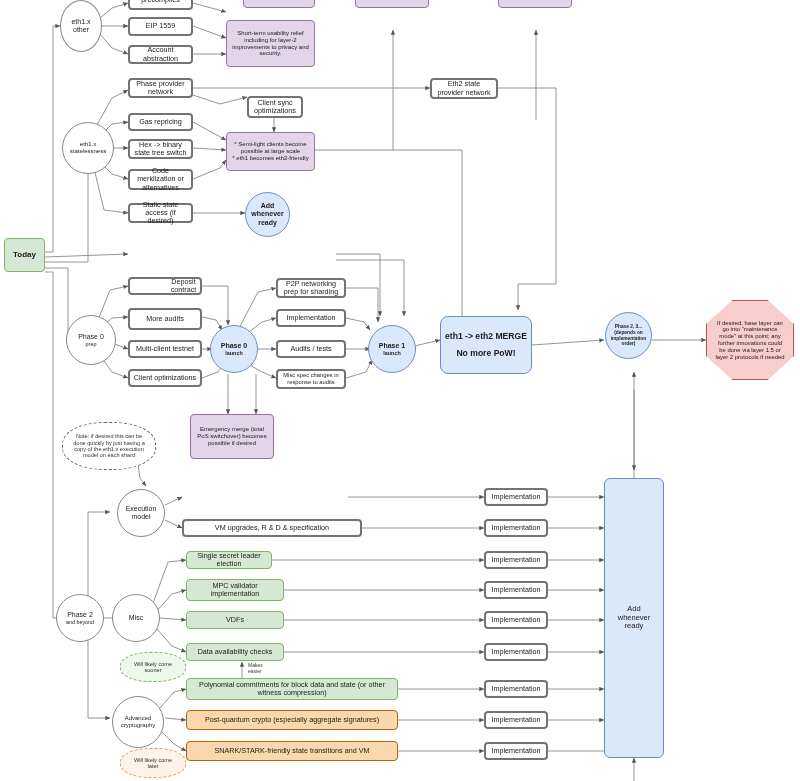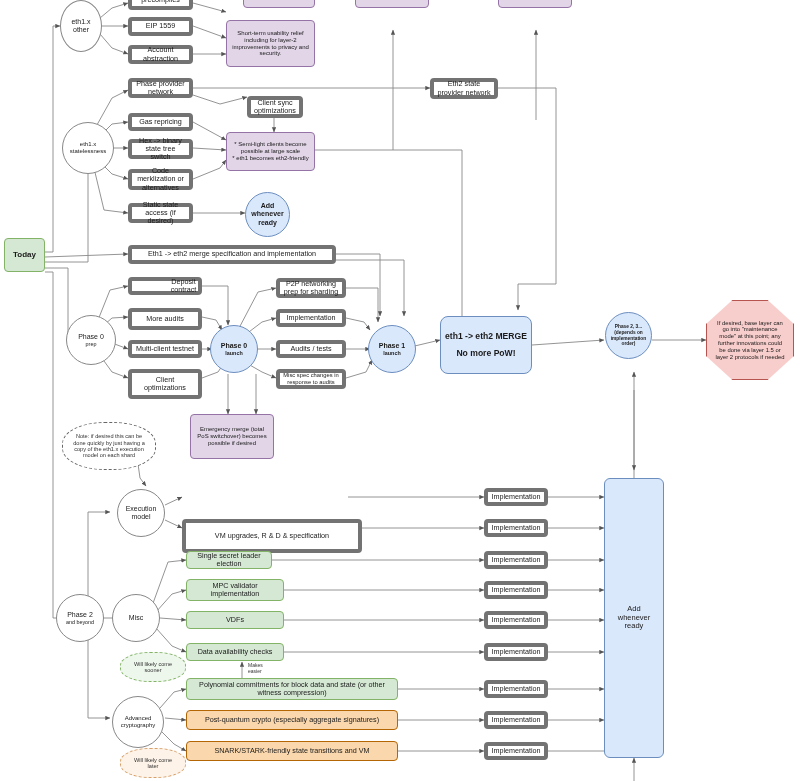--- a/index.html
+++ b/index.html
@@ -4,21 +4,21 @@
 <style>
   html,body{margin:0;padding:0;background:#ffffff;}
   body{font-family:"Liberation Sans","DejaVu Sans",sans-serif;}
   #canvas{position:relative;width:800px;height:781px;overflow:hidden;background:#fff;}
   #edges{position:absolute;left:0;top:0;width:800px;height:781px;pointer-events:none;}
 
   .node{position:absolute;box-sizing:border-box;display:flex;align-items:center;
         justify-content:center;text-align:center;line-height:1.15;
         color:#1a1a1a;padding:2px 3px;}
 
-  .rect{border:4px solid #737373;border-radius:4px;background:#fff;font-size:7.2px;}
+  .rect{border:2px solid #737373;border-radius:4px;background:#fff;font-size:7.2px;}
   .circle{border:1px solid #888;border-radius:50%;background:#fff;font-size:7px;flex-direction:column;}
   .circle b{font-weight:400;}
 
   .green{background:#d5e8d4;border:1px solid #82b366;}
   .greenlite{background:#d5e8d4;border:1px solid #82b366;}
   .purple{background:#e1d5e7;border:1px solid #9673a6;}
   .blue{background:#dae8fc;border:1px solid #6c8ebf;}
   .orange{background:#fad7ac;border:1px solid #b46504;}
 
   .bluecircle{background:#dae8fc;border:1px solid #6c8ebf;border-radius:50%;font-size:7px;flex-direction:column;}
@@ -201,30 +201,29 @@
 * eth1 becomes eth2-friendly</div>
 
   <div class="node bluecircle" style="left:245px;top:192px;width:45px;height:45px;">
     <b>Add</b>
     <b>whenever</b>
     <b>ready</b>
   </div>
 
   <div class="node rect" style="left:430px;top:78px;width:68px;height:21px;">Eth2 state provider network</div>
 
-  <div class="node rect" style="left:128px;top:245px;width:208px;height:19px;">Eth1 -&gt; eth2 merge specification and implementation</div>
 
   <div class="node circle" style="left:66px;top:315px;width:50px;height:50px;">
     <b>Phase 0</b>
     <b class="tiny">prep</b>
   </div>
   <div class="node rect" style="left:128px;top:277px;width:74px;height:18px;padding-left:40px;">Deposit contract</div>
   <div class="node rect" style="left:128px;top:308px;width:74px;height:22px;">More audits</div>
   <div class="node rect" style="left:128px;top:340px;width:74px;height:18px;">Multi-client testnet</div>
-  <div class="node rect" style="left:128px;top:369px;width:74px;height:30px;">Client optimizations</div>
+  <div class="node rect" style="left:128px;top:369px;width:74px;height:18px;">Client optimizations</div>
 
   <div class="node bluecircle" style="left:210px;top:325px;width:48px;height:48px;">
     <b>Phase 0</b>
     <b class="tiny">launch</b>
   </div>
   <div class="node rect" style="left:276px;top:278px;width:70px;height:20px;">P2P networking prep for sharding</div>
   <div class="node rect" style="left:276px;top:309px;width:70px;height:18px;">Implementation</div>
   <div class="node rect" style="left:276px;top:340px;width:70px;height:18px;">Audits / tests</div>
   <div class="node rect" style="left:276px;top:369px;width:70px;height:20px;font-size:5.8px;">Misc spec changes in response to audits</div>
 
@@ -264,21 +263,21 @@
 
   <div class="node circle" style="left:56px;top:594px;width:48px;height:48px;">
     <b>Phase 2</b>
     <b class="tiny">and beyond</b>
   </div>
 
   <div class="node circle" style="left:117px;top:489px;width:48px;height:48px;">
     <b>Execution</b>
     <b>model</b>
   </div>
-  <div class="node rect" style="left:182px;top:519px;width:180px;height:34px;">VM upgrades, R &amp; D &amp; specification</div>
+  <div class="node rect" style="left:182px;top:519px;width:180px;height:18px;">VM upgrades, R &amp; D &amp; specification</div>
 
   <div class="node circle" style="left:112px;top:594px;width:48px;height:48px;">
     <b>Misc</b>
   </div>
   <div class="node rect greenlite" style="left:186px;top:551px;width:86px;height:18px;">Single secret leader election</div>
   <div class="node rect greenlite" style="left:186px;top:579px;width:98px;height:22px;">MPC validator implementation</div>
   <div class="node rect greenlite" style="left:186px;top:611px;width:98px;height:18px;">VDFs</div>
   <div class="node rect greenlite" style="left:186px;top:643px;width:98px;height:18px;">Data availability checks</div>
 
   <div class="lbl" style="left:248px;top:663px;width:24px;">

